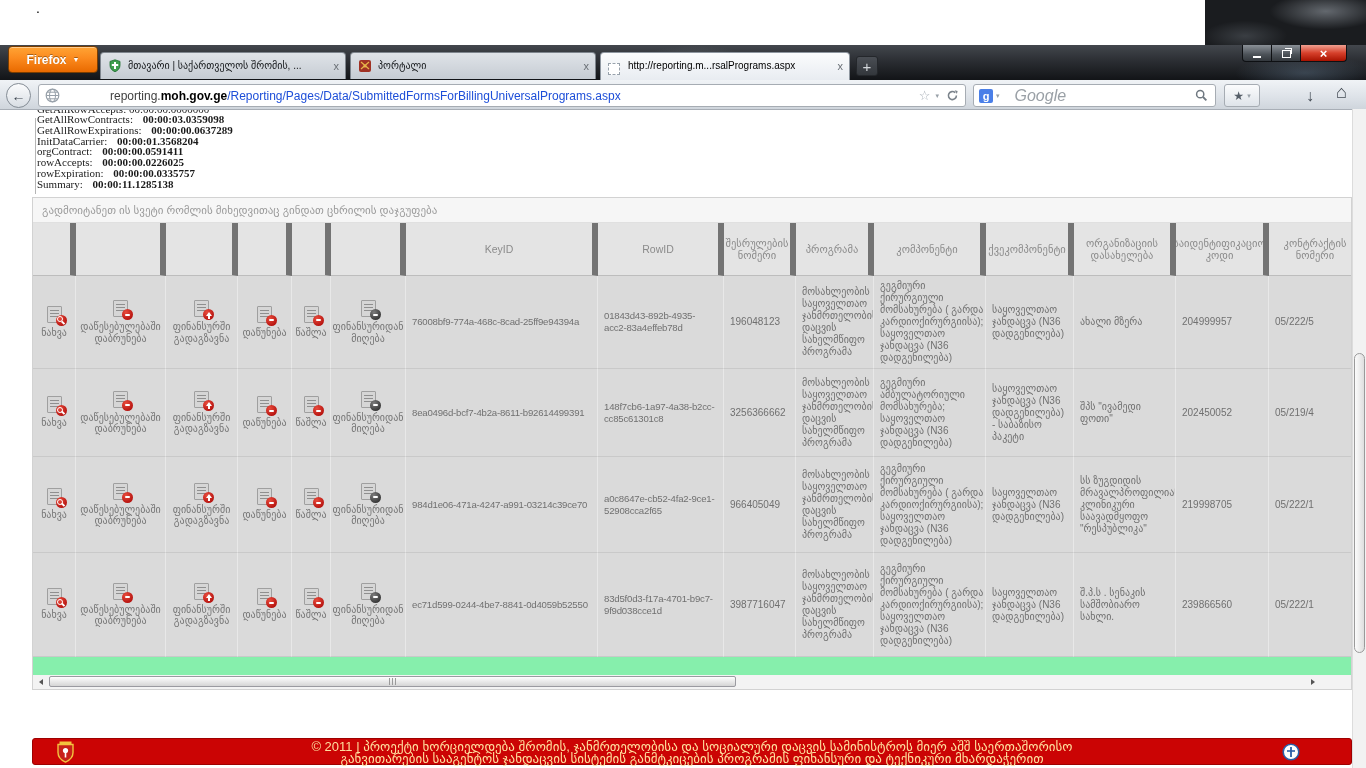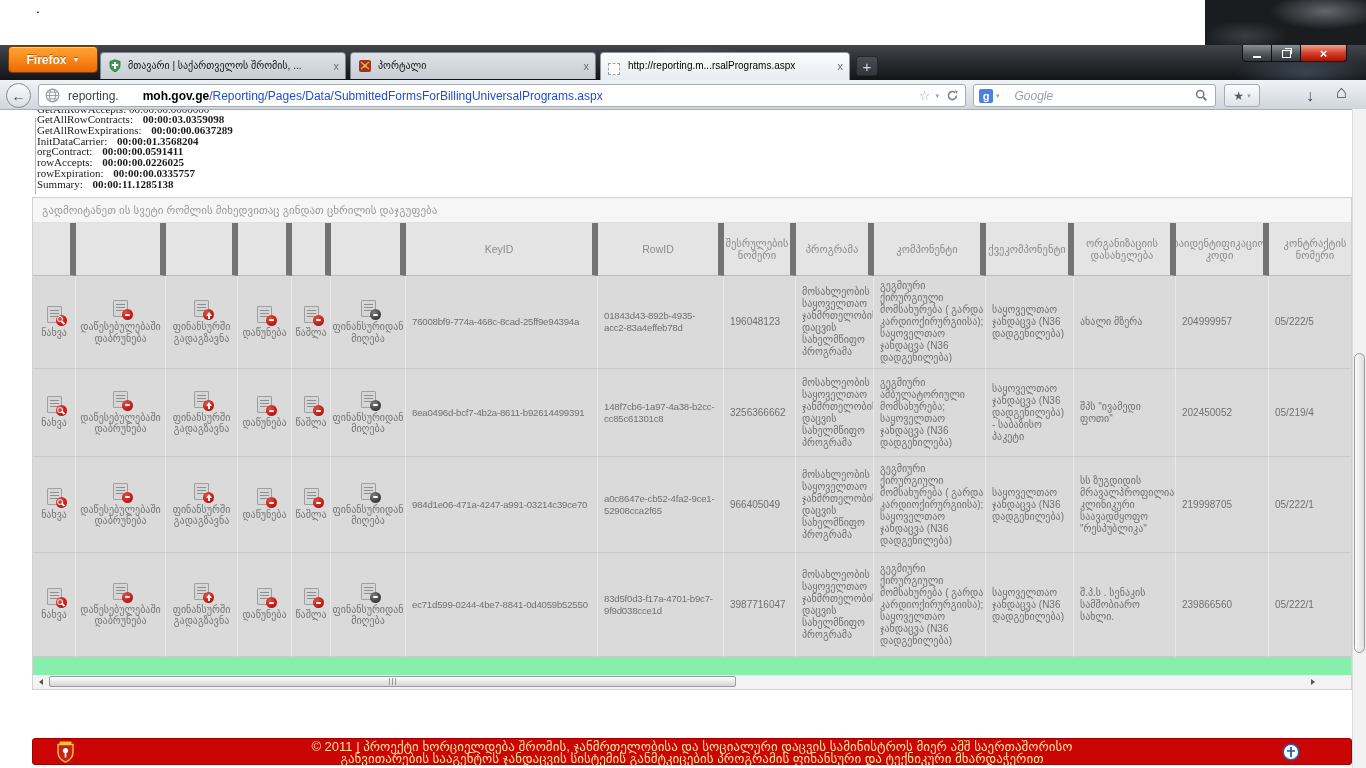--- a/index.html
+++ b/index.html
@@ -50,30 +50,30 @@
 
   
   #navbar{left:0;top:80px;width:1366px;height:29px;z-index:20;
     background:linear-gradient(#f0f3f6,#dde2e8 60%,#cfd5dc);border-bottom:1px solid #a8aeb6;}
   #back-btn{left:6px;top:83px;width:25px;height:25px;border-radius:50%;box-sizing:border-box;z-index:21;
     background:linear-gradient(#fbfcfd,#d9dee4);border:1px solid #848c95;color:#39424d;
     display:flex;align-items:center;justify-content:center;font-size:14px;font-weight:bold;}
   #urlbar{left:38px;top:84px;width:928px;height:23px;box-sizing:border-box;background:#fff;z-index:21;
     border:1px solid #a6acb3;border-radius:3px;display:flex;align-items:center;}
   #url-text{margin-left:8px;font-size:12px;white-space:nowrap;overflow:hidden;flex:1;}
-  .u-pre{color:#3f3f3f;} .u-host{color:#000;font-weight:bold;margin-left:24px;} .u-path{color:#1d4ed8;text-align:center;}
+  .u-pre{color:#3f3f3f;margin-left:42px;} .u-host{color:#000;font-weight:bold;} .u-path{color:#1d4ed8;text-align:center;}
   .star-g{color:#a8afb7;font-size:13px;margin-right:5px;}
   .caret-g{color:#98a0a8;font-size:7px;margin-right:7px;}
   #urlbar .globe{margin-left:6px;display:flex;}
   #urlbar .reload{margin-right:6px;display:flex;}
   #searchbar{left:973px;top:84px;width:243px;height:23px;box-sizing:border-box;background:#fff;z-index:21;
     border:1px solid #a6acb3;border-radius:3px;display:flex;align-items:center;}
   .g-sq{margin-left:5px;width:14px;height:14px;background:#4a7fe8;border-radius:2px;color:#fff;
     font-size:11px;font-weight:bold;display:flex;align-items:center;justify-content:center;}
-  #search-ph{margin-left:8px;font-style:italic;color:#9aa0a6;font-size:12px;flex:1;}
+  #search-ph{margin-left:8px;font-style:italic;color:#9aa0a6;font-size:16px;flex:1;}
   #searchbar .mag{margin-right:7px;display:flex;}
   #bm-btn{left:1224px;top:84px;width:36px;height:23px;box-sizing:border-box;border:1px solid #a6acb3;border-radius:3px;
     background:linear-gradient(#fbfcfd,#dfe4ea);display:flex;align-items:center;justify-content:center;gap:3px;z-index:21;
     color:#555e68;font-size:12px;}
   #dl-btn{left:1300px;top:84px;width:20px;height:23px;font-size:16px;font-weight:bold;color:#434b54;
     display:flex;align-items:center;justify-content:center;z-index:21;}
   #home-btn{left:1336px;top:82px;font-size:18px;color:#434b54;z-index:21;}
 
   
   #debug-clipped{left:37px;top:103px;z-index:1;font-family:"Liberation Serif","DejaVu Serif",serif;

